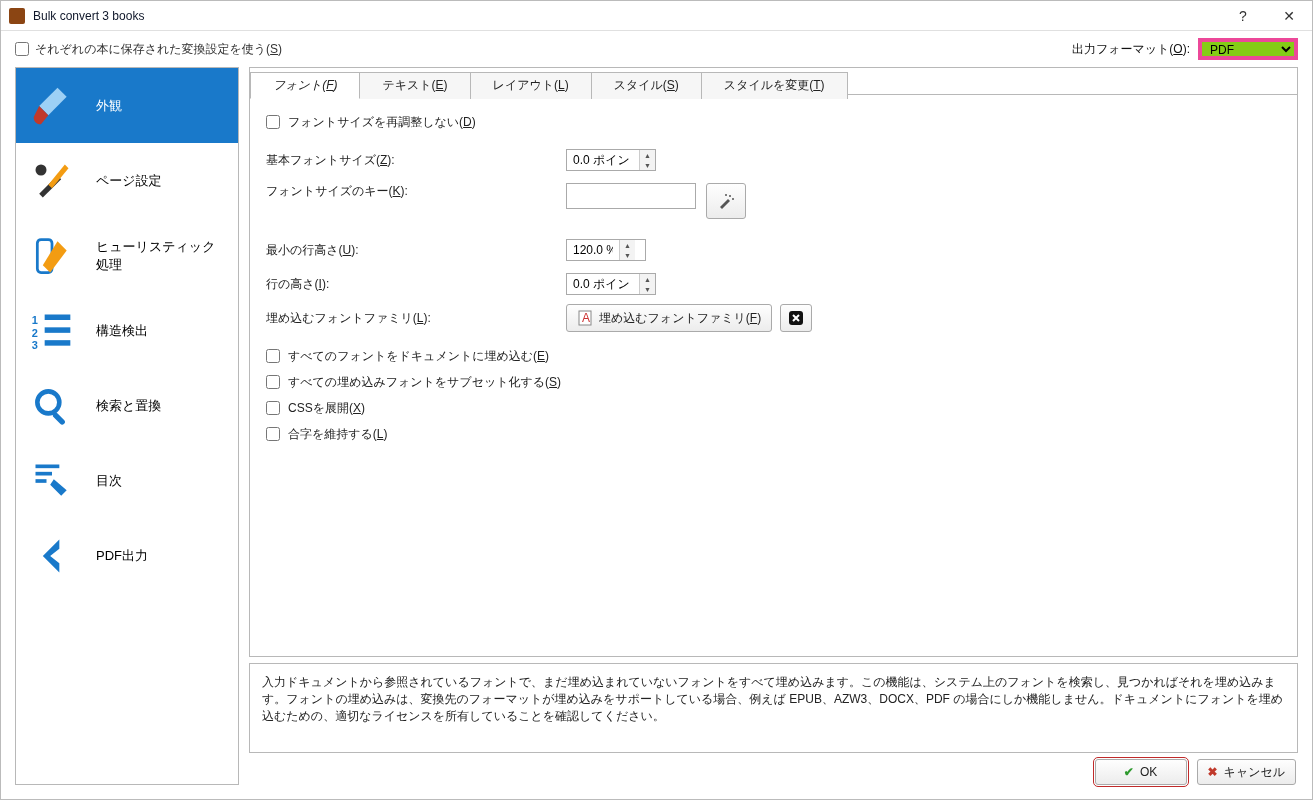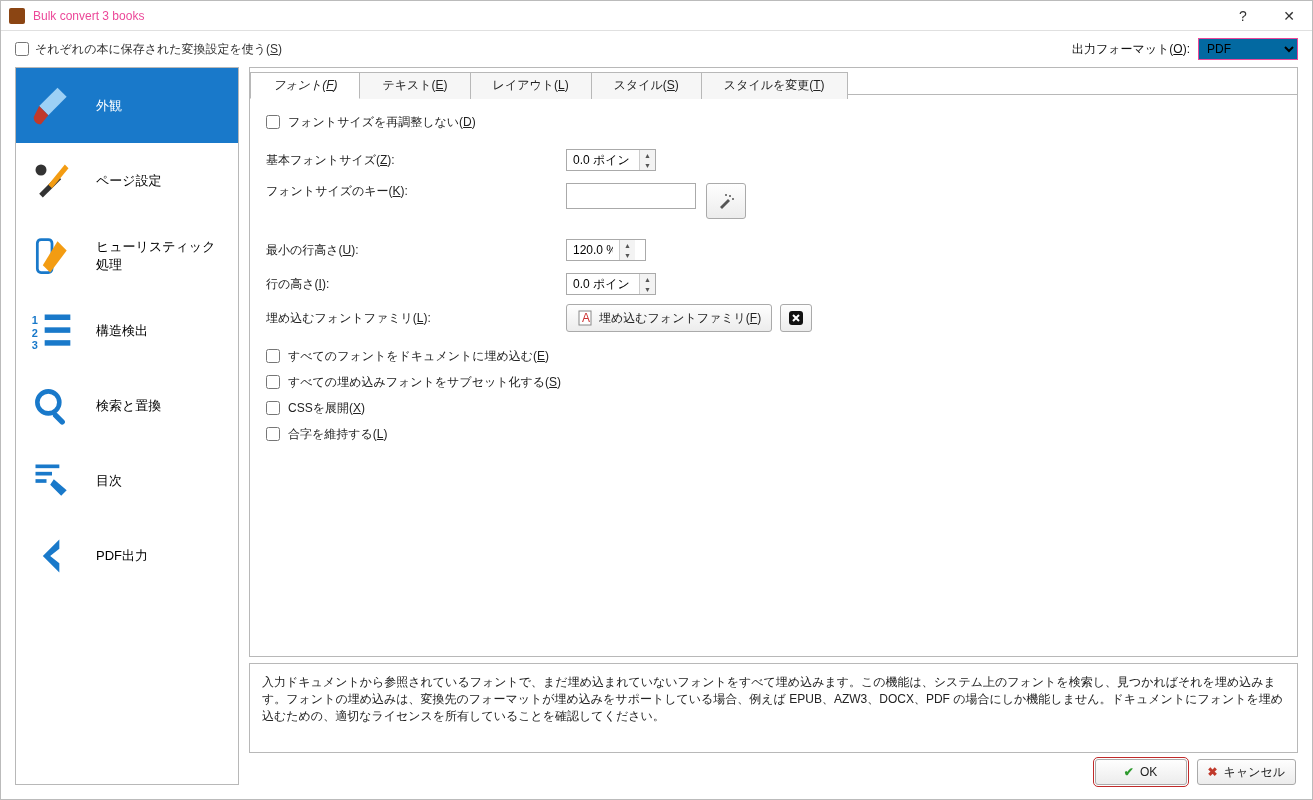--- a/index.html
+++ b/index.html
@@ -2,30 +2,30 @@
 <html><head>
 <meta charset="utf-8">
 <style>
 * { box-sizing: border-box; margin: 0; padding: 0; font-family: "Yu Gothic UI", "Meiryo", sans-serif; font-size: 12px; }
 body { background: #f0f0f0; width: 1313px; height: 800px; overflow: hidden; }
 .window { width: 1313px; height: 800px; background: #ffffff; display: flex; flex-direction: column; border: 1px solid #bbb; }
 
 
 .titlebar { height: 30px; background: #fff; display: flex; align-items: center; padding: 0 0 0 8px; border-bottom: 1px solid #e0e0e0; }
 .titlebar .app-icon { width: 16px; height: 16px; background: #8b4513; margin-right: 8px; border-radius: 2px; }
-.titlebar .title { flex: 1; color: #ec4899; }
+.titlebar .title { flex: 1; color: #0f172a; }
 .titlebar .controls { display: flex; }
 .titlebar .controls div { width: 46px; height: 30px; display: flex; align-items: center; justify-content: center; color: #333; font-size: 14px; cursor: default; }
 
 
 .header-row { height: 36px; display: flex; align-items: center; padding: 0 14px; }
 .header-row .chk-row { display: flex; align-items: center; gap: 6px; color: #333; }
 .header-row .spacer { flex: 1; }
 .header-row .format-label { margin-right: 8px; color: #111; }
-.header-row select { width: 100px; height: 22px; border: 1px solid #ec4899; background: #0369a1; padding: 0 4px; }
+.header-row select { width: 100px; height: 22px; border: 4px solid #ec4899; background: #84cc16; padding: 0 4px; }
 
 
 .main { flex: 1; display: flex; padding: 0 14px 14px 14px; gap: 10px; }
 
 
 .sidebar { width: 224px; border: 1px solid #b8b8b8; background: #fff; display: flex; flex-direction: column; padding-top: 0; }
 .side-item { display: flex; align-items: center; height: 75px; padding: 0 12px; gap: 20px; cursor: default; color: #000; }
 .side-item.active { background: #1979ca; color: #fff; }
 .side-icon { width: 48px; height: 48px; display: flex; align-items: center; justify-content: center; flex-shrink: 0; }
 .side-label { font-size: 13px; }

